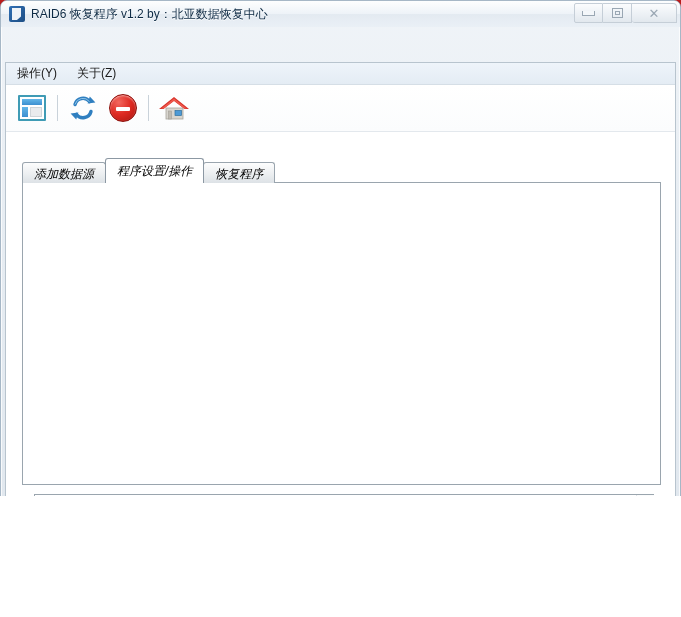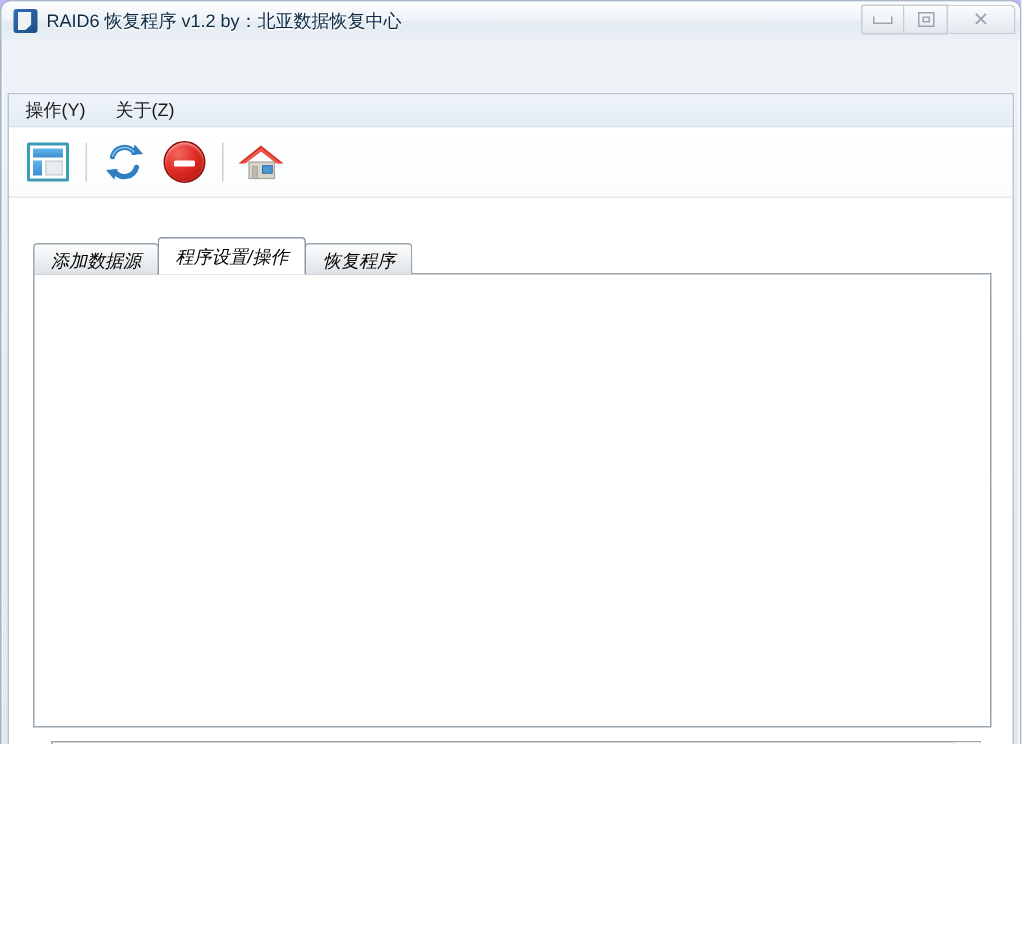--- a/index.html
+++ b/index.html
@@ -9,21 +9,21 @@
   body {
     font-family: "Liberation Sans", "DejaVu Sans", sans-serif;
     font-size: 12px;
     color: #000000;
   }
   #app {
     position: relative;
     width: 681px;
     height: 496px;
     overflow: hidden;
-    background: #c4b5fd;
+    background: #b91c1c;
   }
 
   
   .window-frame {
     position: absolute;
     left: 0; top: 0;
     width: 681px; height: 617px;
     box-sizing: border-box;
     border: 1px solid #a6b7c6;
     border-radius: 7px 7px 5px 5px;

